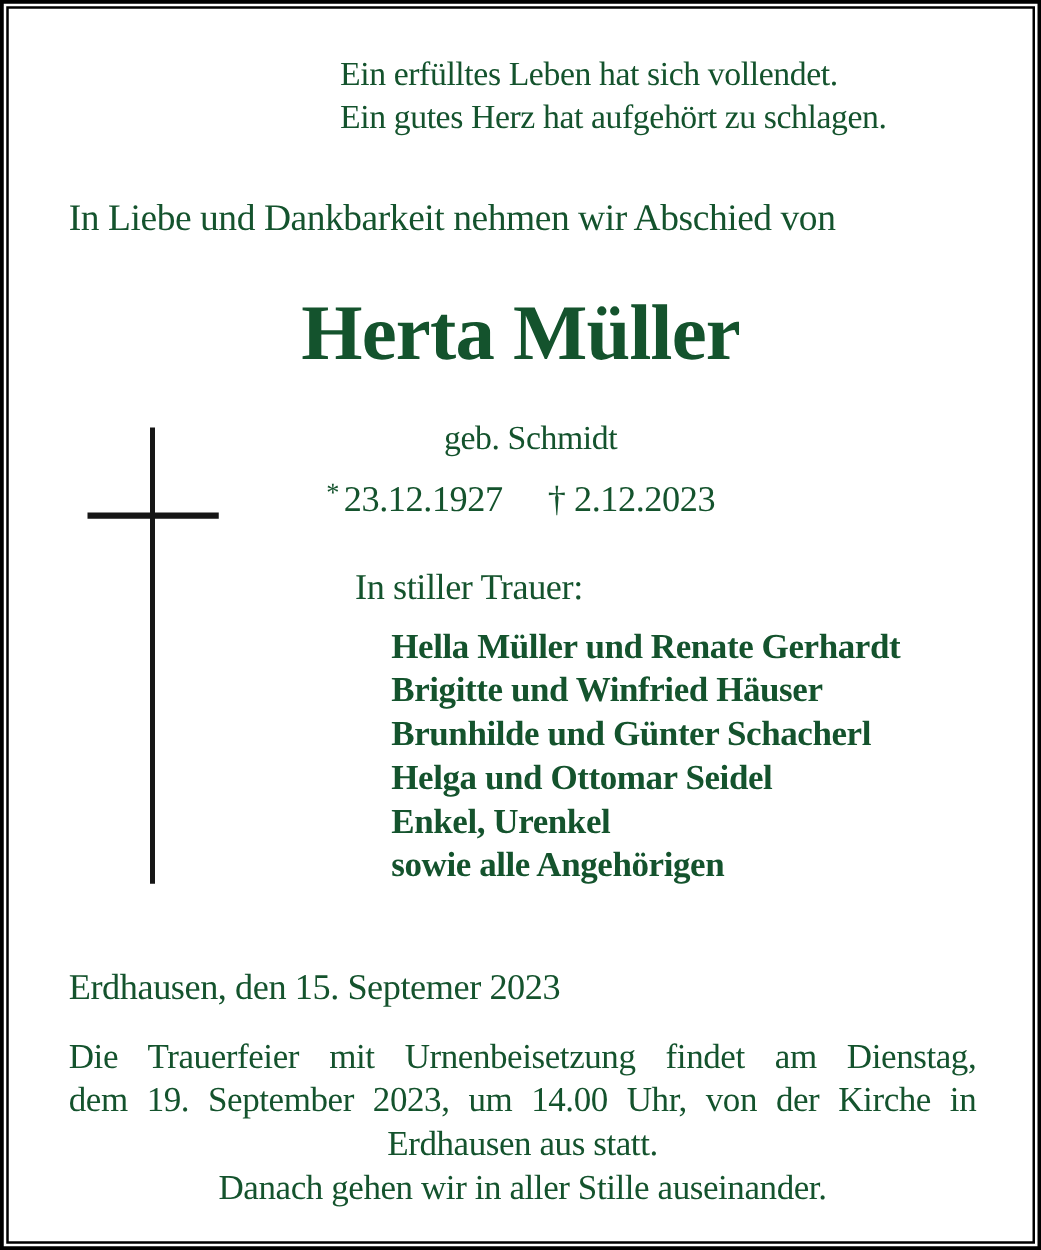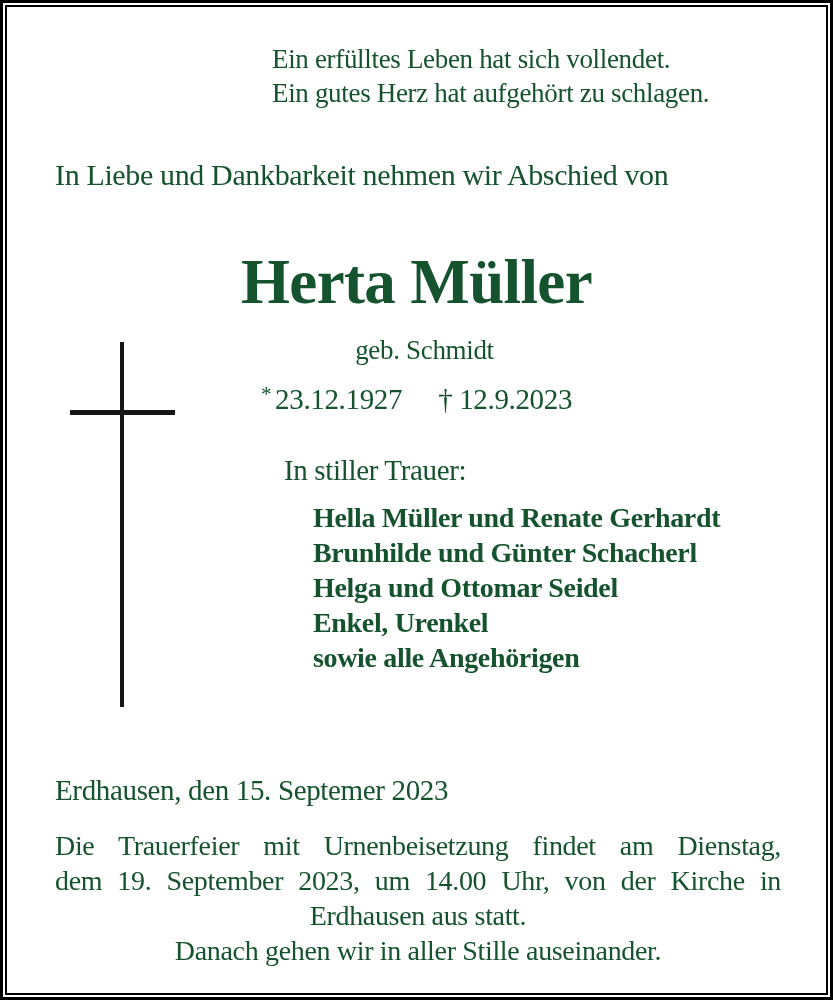--- a/index.html
+++ b/index.html
@@ -34,21 +34,21 @@
 
   .epigraph {
     left: 272px; top: 42px;
     font-size: 27px; line-height: 34px;
   }
   .intro {
     left: 55px; top: 156px;
     font-size: 30px; line-height: 37px;
   }
   .deceased-name {
-    left: 0; right: 0; top: 248px;
+    left: 0; right: 0; top: 232px;
     text-align: center;
     font-size: 63px; font-weight: bold;
     line-height: 68px;
     letter-spacing: -0.01em;
   }
   .maiden-name {
     left: 0; right: 0; top: 334px;
     text-align: center;
     font-size: 27px; line-height: 32px; margin-left: 16px;
   }
@@ -120,32 +120,33 @@
 
   <div class="block intro">
     <div>In Liebe und Dankbarkeit nehmen wir Abschied von</div>
   </div>
 
   <div class="block deceased-name">Herta Müller</div>
 
   <div class="block maiden-name">geb. Schmidt</div>
 
   <div class="block life-dates">
-    <span class="birth-star">*</span><span>23.12.1927</span><span class="death-group">†</span> <span>12.9.2023</span>
+    <span class="birth-star">*</span><span>23.12.1927</span><span class="death-group">†</span> <span>2.12.2023</span>
   </div>
 
   <div class="cross-icon">
     <div class="cross-v"></div>
     <div class="cross-h"></div>
   </div>
 
   <div class="block mourning-label">In stiller Trauer:</div>
 
   <div class="block mourners">
     <div>Hella Müller und Renate Gerhardt</div>
+    <div>Brigitte und Winfried Häuser</div>
     <div>Brunhilde und Günter Schacherl</div>
     <div>Helga und Ottomar Seidel</div>
     <div>Enkel, Urenkel</div>
     <div>sowie alle Angehörigen</div>
   </div>
 
   <div class="block dateline">Erdhausen, den 15. Septemer 2023</div>
 
   <div class="block funeral">
     <div class="jline">Die Trauerfeier mit Urnenbeisetzung findet am Dienstag,</div>

